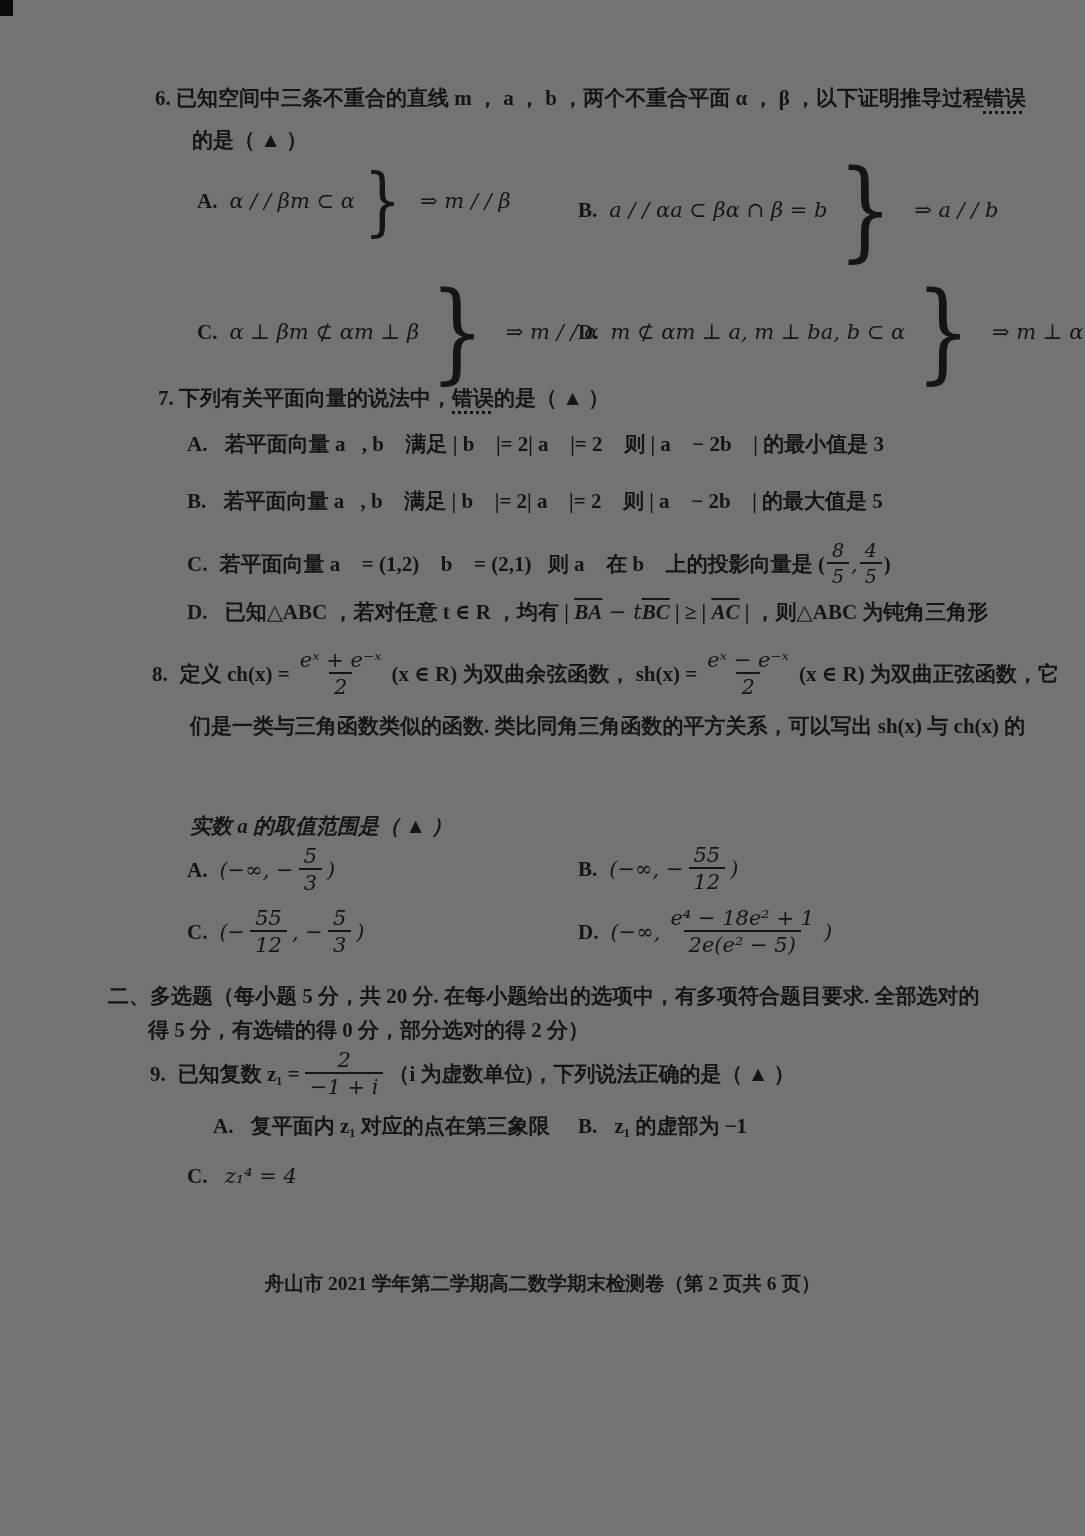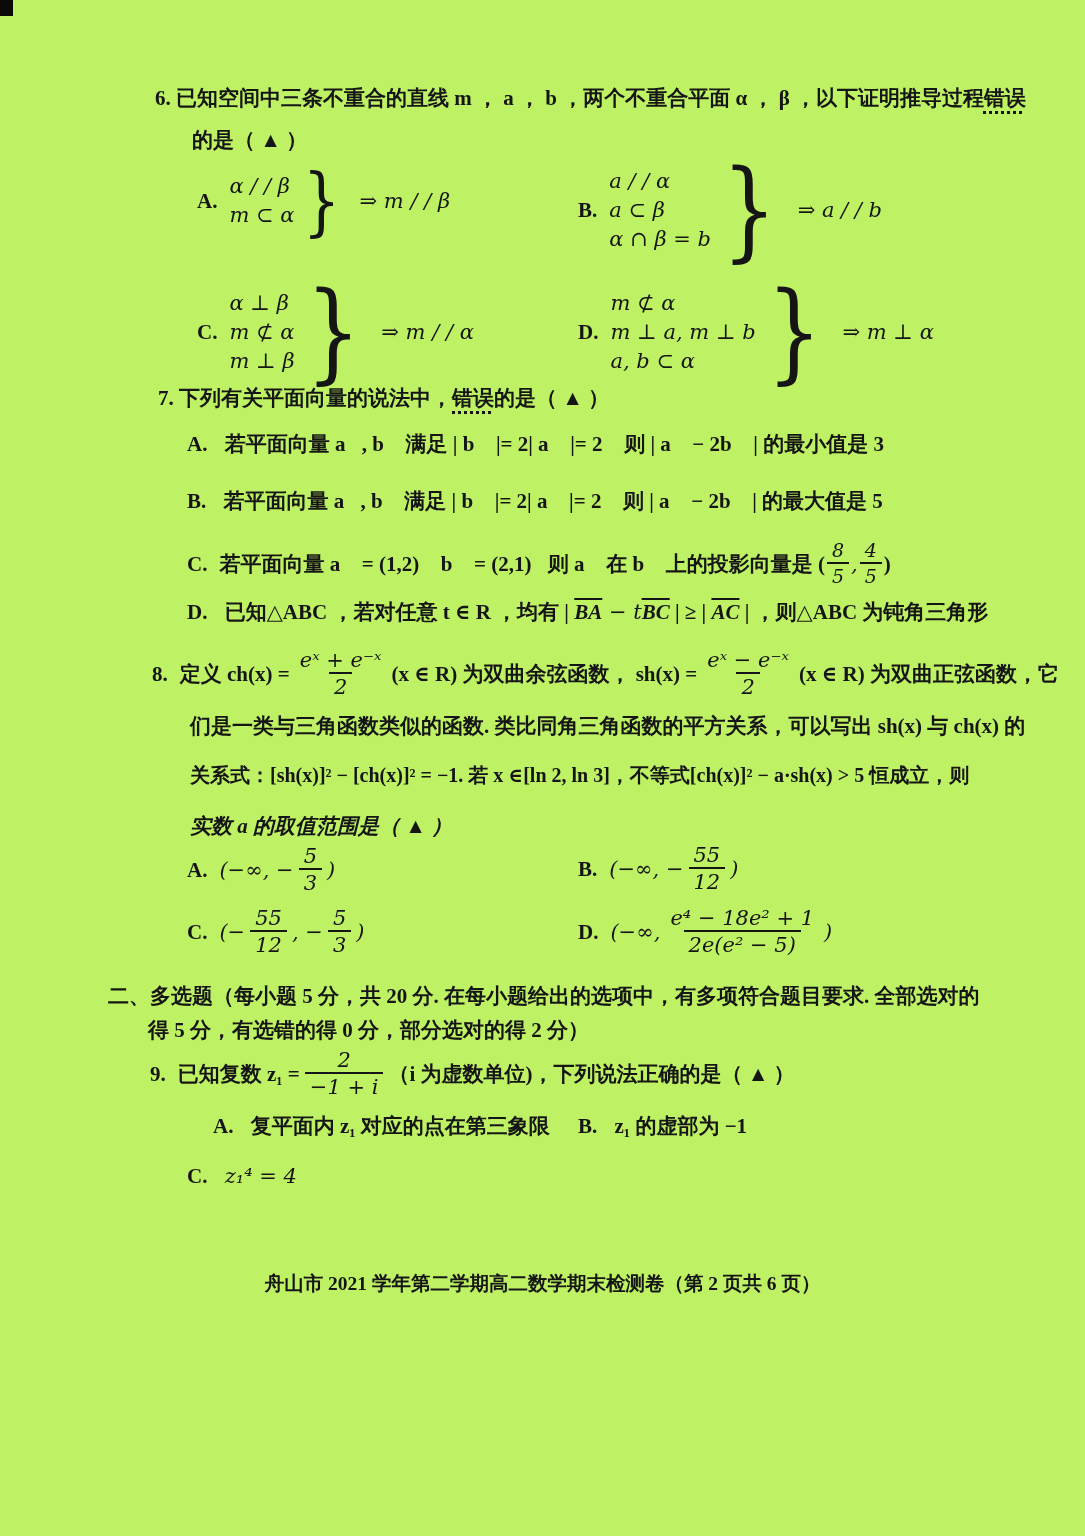--- a/index.html
+++ b/index.html
@@ -1,30 +1,30 @@
 <!DOCTYPE html>
 <html><head>
 <meta charset="utf-8">
 <style>
   html,body{margin:0;padding:0;background:#e8e8e6;}
   .page{
     position:relative; width:1085px; height:1536px; margin:0 auto;
-    background:#bef264; color:#151515; overflow:hidden;
+    background:#737373; color:#151515; overflow:hidden;
     font-family:"Liberation Serif","DejaVu Serif",serif;
     font-size:21px;
   }
   .abs{position:absolute; white-space:nowrap;}
   .cjk{font-weight:bold;}
   .math{font-style:italic; font-weight:normal; font-family:"DejaVu Serif","Liberation Serif",serif;}
   .olabel{font-weight:bold; margin-right:12px;}
   .emph{text-decoration:underline dotted 3px; text-underline-offset:6px;}
   .row{display:flex; align-items:center;}
   
   .sys{position:absolute; display:flex; align-items:center;}
-  .sys .premises{display:flex; flex-direction:column;}
+  .sys .premises{display:flex; flex-direction:row;}
   .sys .premise{line-height:29px; font-size:21px;}
   .premise:empty{display:none;}
   .brace{font-family:"DejaVu Serif",serif; font-weight:normal; line-height:1;
          transform:scaleX(.8); display:inline-block; margin:0 2px 0 4px;}
   .sys2 .brace{font-size:74px;}
   .sys3 .brace{font-size:108px;}
   .concl{margin-left:12px;}
   
   .frac{display:inline-flex; flex-direction:column; align-items:center;
         vertical-align:middle; margin:0 5px; font-style:italic;
@@ -133,21 +133,20 @@
         <span class="den">2</span>
       </span>
     <span>(x ∈ R) 为双曲余弦函数， sh(x) =</span>
     <span class="frac">
         <span class="num">eˣ − e⁻ˣ</span>
         <span class="den">2</span>
       </span>
     <span>(x ∈ R) 为双曲正弦函数，它</span>
   </div>
   <div class="abs cjk" style="left:190px; top:712px;">们是一类与三角函数类似的函数. 类比同角三角函数的平方关系，可以写出 sh(x) 与 ch(x) 的</div>
-  <div class="abs cjk" style="left:190px; top:762px; font-size:20px;">关系式：[sh(x)]² − [ch(x)]² = −1. 若 x ∈[ln 2, ln 3]，不等式[ch(x)]² − a·sh(x) &gt; 5 恒成立，则</div>
   <div class="abs cjk" style="left:190px; top:812px;font-style:italic;">实数 a 的取值范围是（ ▲ ）</div>
 
   <div class="abs row" style="left:187px; top:844px; height:52px;">
     <span class="olabel">A.</span>
     <span class="math">(−∞, −</span>
     <span class="frac">
         <span class="num">5</span>
         <span class="den">3</span>
       </span>
     <span class="math">)</span>

